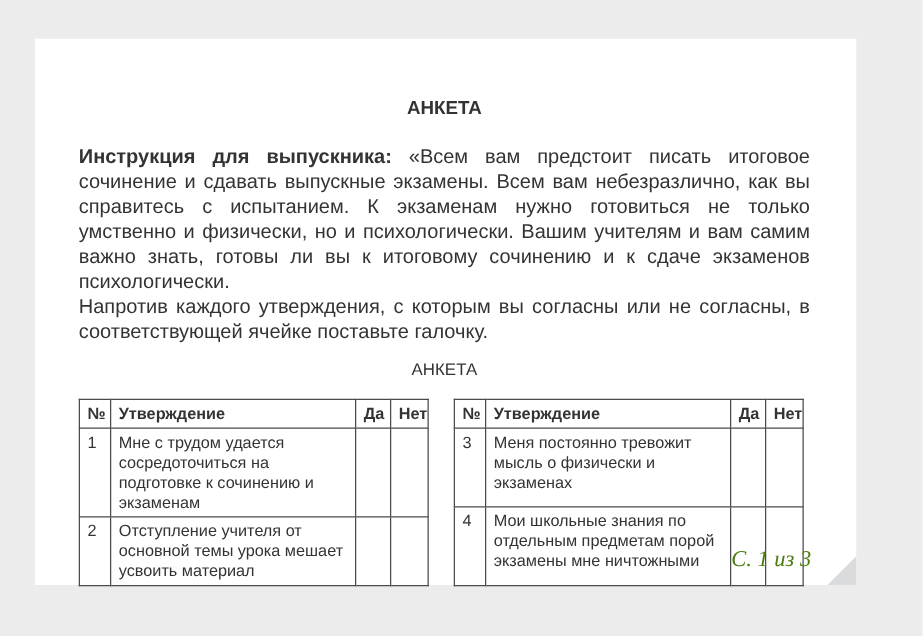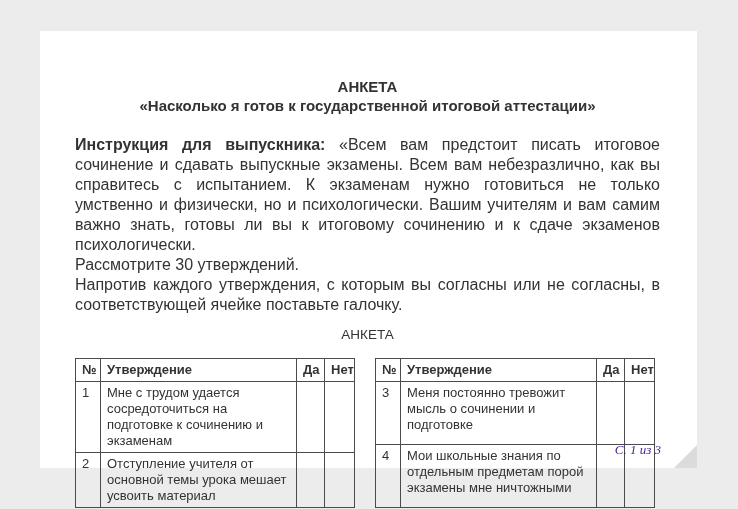--- a/index.html
+++ b/index.html
@@ -6,21 +6,21 @@
   body {
     width: 738px; height: 509px;
     background: #ececec;
     font-family: "Liberation Sans", sans-serif;
     color: #333333;
     position: relative;
     overflow: hidden;
   }
   .page {
     position: absolute;
-    left: 40px; top: 31px;
+    left: 28px; top: 31px;
     width: 657px; height: 437px;
     background: #ffffff;
     box-sizing: border-box;
   }
   .content { padding: 46px 37px 0 35px; }
   .doc-title, .doc-subtitle {
     margin: 0;
     font-size: 15px;
     font-weight: bold;
     text-align: center;
@@ -64,42 +64,40 @@
   col.c-num { width: 25px; }
   col.c-yes { width: 28px; }
   col.c-no  { width: 30px; }
   td.num { text-align: center; padding-left: 2px; padding-right: 2px; }
   td.stmt { padding-left: 8px; margin-left: 42px; }
   .page-footer {
     position: absolute;
     right: 36px; bottom: 10px;
     font-family: "Liberation Serif", serif;
     font-style: italic;
-    font-size: 13px;
-    color: #4c1d95;
+    font-size: 18px;
+    color: #4d7c0f;
   }
   .fold {
     position: absolute;
     right: 0; bottom: 0;
     width: 0; height: 0;
     border-left: 23px solid transparent;
     border-bottom: 23px solid #d9dbdc;
   }
 </style>
 </head>
 <body>
 
 <div class="page">
   <div class="content">
 
     <h1 class="doc-title">АНКЕТА</h1>
-    <h2 class="doc-subtitle">«Насколько я готов к государственной итоговой аттестации»</h2>
 
     <p class="para"><b>Инструкция для выпускника:</b> <span>«Всем вам предстоит писать итоговое сочинение и сдавать выпускные экзамены. Всем вам небезразлично, как вы справитесь с испытанием. К экзаменам нужно готовиться не только умственно и физически, но и психологически. Вашим учителям и вам самим важно знать, готовы ли вы к итоговому сочинению и к сдаче экзаменов психологически.</span></p>
-    <p class="para flow">Рассмотрите 30 утверждений.</p>
     <p class="para flow">Напротив каждого утверждения, с которым вы согласны или не согласны, в соответствующей ячейке поставьте галочку.</p>
 
     <h3 class="section-title">АНКЕТА</h3>
 
     <div class="tables">
 
       <table class="statements">
         <colgroup>
             <col class="c-num">
             <col>
@@ -141,21 +139,21 @@
           <tr>
             <th>№</th>
             <th>Утверждение</th>
             <th>Да</th>
             <th>Нет</th>
           </tr>
         </thead>
         <tbody>
           <tr>
             <td class="num">3</td>
-            <td class="stmt">Меня постоянно тревожит мысль о сочинении и подготовке</td>
+            <td class="stmt">Меня постоянно тревожит мысль о физически и экзаменах</td>
             <td class="ans"></td>
             <td class="ans"></td>
           </tr>
           <tr>
             <td class="num">4</td>
             <td class="stmt">Мои школьные знания по отдельным предметам порой экзамены мне ничтожными</td>
             <td class="ans"></td>
             <td class="ans"></td>
           </tr>
         </tbody>

